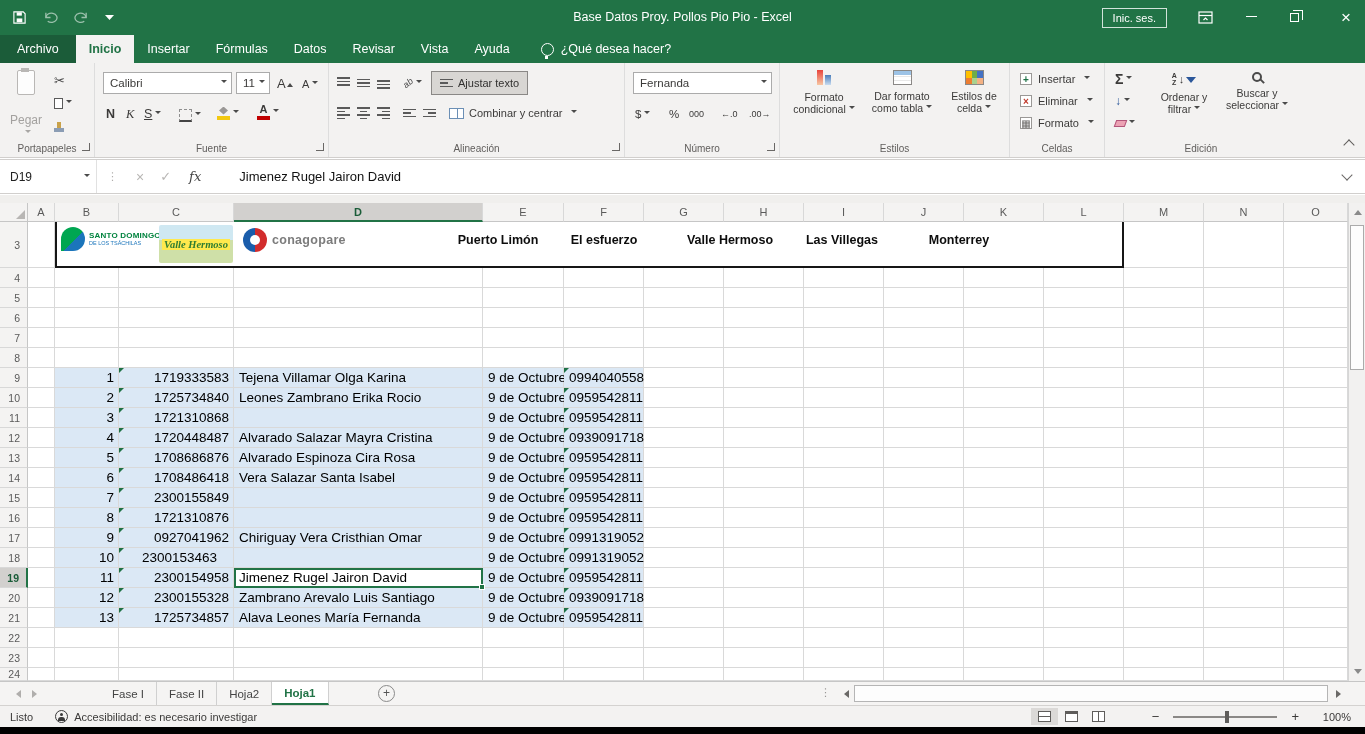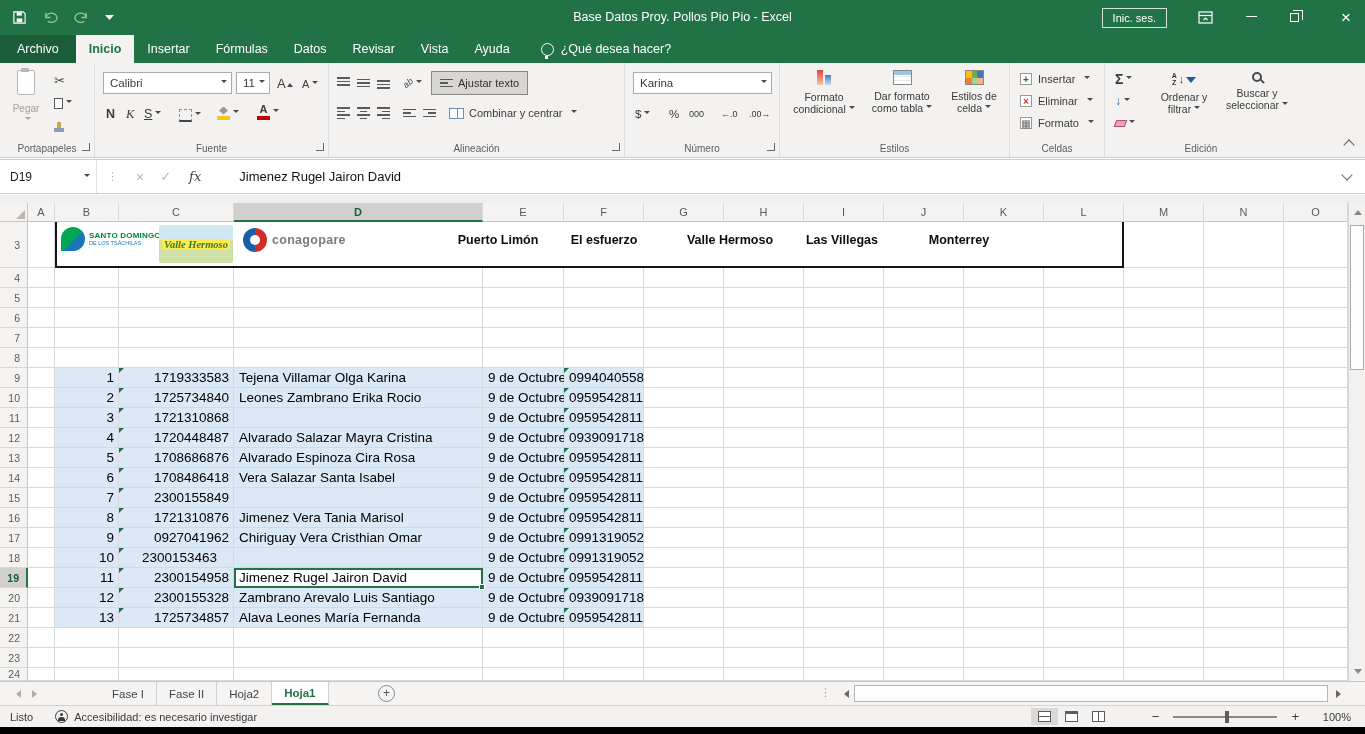--- a/index.html
+++ b/index.html
@@ -38,21 +38,21 @@
   .launcher{position:absolute;right:4px;bottom:6px;width:8px;height:8px;border-right:1.4px solid #6a6866;border-bottom:1.4px solid #6a6866}
   .car{display:inline-block;width:0;height:0;border:3.2px solid transparent;border-top:3.8px solid #4a4a4a;margin-left:3px;vertical-align:1px}
   .car.dim{border-top-color:#a8a6a4}
   .mini{position:absolute;display:flex;align-items:center;height:18px}
   .combo{position:absolute;height:22px;background:#fff;border:1px solid #ababab;display:flex;align-items:center;padding:0 4px 0 6px;font-size:11.5px}
   .combo .car{margin-left:auto}
   
   .paste-btn{position:absolute;left:5px;top:4px;width:42px;height:74px;text-align:center}
   .clip-ico{width:18px;height:25px;margin:3px auto 2px;border:1.5px solid #b9b7b5;border-radius:2px;background:#fdfdfd;position:relative}
   .clip-ico::before{content:"";position:absolute;left:3px;top:-3px;width:8px;height:4px;background:#b9b7b5}
-  .paste-lbl{font-size:10px;color:#a3a19f;margin-top:8px}
+  .paste-lbl{font-size:12px;color:#a3a19f;margin-top:18px}
   .g{font-size:13px;color:#4a4a4a;line-height:14px}
   .copy-ico{position:relative;width:9px;height:11px;border:1px solid #5a5a5a;background:#fff;display:inline-block}
   .copy-ico::before{content:"";position:absolute;left:2.5px;top:-4.5px;width:9px;height:11px;border:1px solid #5a5a5a;background:#fff;z-index:-1}
   .brush-ico{display:inline-block;width:4px;height:6px;background:#c9a24a;position:relative;margin-left:3px}
   .brush-ico::after{content:"";position:absolute;top:6px;left:-3px;width:10px;height:4px;background:#8b9db4}
   
   .fA{font-size:13px;font-weight:400;color:#3b3a39;position:relative}
   .fA.small{font-size:11px}
   .caru{display:inline-block;width:0;height:0;border:3px solid transparent;border-bottom:4px solid #4a4a4a;vertical-align:7px;margin-left:1px}
   .bold-l{font-weight:700;font-size:12.5px}
@@ -411,21 +411,21 @@
         <span class="merge-ico"></span>
         <span>Combinar y centrar</span>
         <span class="car"></span>
       </div>
       <div class="grp-label">Alineación</div>
       <span class="launcher"></span>
     </div>
 
     <div class="rgroup" style="left:625px;width:155px">
       <div class="combo" style="left:8px;top:9px;width:139px">
-        <span>Karina</span>
+        <span>Fernanda</span>
           <span class="car"></span>
       </div>
       <div class="mini" style="left:10px;top:42px">
           <span class="numglyph">$</span>
           <span class="car"></span>
         </div>
       <div class="mini" style="left:44px;top:42px">
           <span class="numglyph">%</span>
         </div>
       <div class="mini" style="left:64px;top:42px">
@@ -677,21 +677,20 @@
       <div class="tri" style="left: 119px; top: 468px;"></div>
       <div class="tri" style="left: 564px; top: 468px;"></div>
       <div class="cell num" style="left: 55px; top: 488px; width: 64px; height: 20px;">7</div>
       <div class="cell num" style="left: 119px; top: 488px; width: 115px; height: 20px;">2300155849</div>
       <div class="cell txt" style="left: 483px; top: 488px; width: 81px; height: 20px;">9 de Octubre</div>
       <div class="cell txt" style="left: 564px; top: 488px; width: 80px; height: 20px;">0959542811</div>
       <div class="tri" style="left: 119px; top: 488px;"></div>
       <div class="tri" style="left: 564px; top: 488px;"></div>
       <div class="cell num" style="left: 55px; top: 508px; width: 64px; height: 20px;">8</div>
       <div class="cell num" style="left: 119px; top: 508px; width: 115px; height: 20px;">1721310876</div>
-      <div class="cell txt" style="left: 234px; top: 508px; width: 249px; height: 20px;">Jimenez Vera Tania Marisol</div>
       <div class="cell txt" style="left: 483px; top: 508px; width: 81px; height: 20px;">9 de Octubre</div>
       <div class="cell txt" style="left: 564px; top: 508px; width: 80px; height: 20px;">0959542811</div>
       <div class="tri" style="left: 119px; top: 508px;"></div>
       <div class="tri" style="left: 564px; top: 508px;"></div>
       <div class="cell num" style="left: 55px; top: 528px; width: 64px; height: 20px;">9</div>
       <div class="cell num" style="left: 119px; top: 528px; width: 115px; height: 20px;">0927041962</div>
       <div class="cell txt" style="left: 234px; top: 528px; width: 249px; height: 20px;">Chiriguay Vera Cristhian Omar</div>
       <div class="cell txt" style="left: 483px; top: 528px; width: 81px; height: 20px;">9 de Octubre</div>
       <div class="cell txt" style="left: 564px; top: 528px; width: 80px; height: 20px;">0991319052</div>
       <div class="tri" style="left: 119px; top: 528px;"></div>

